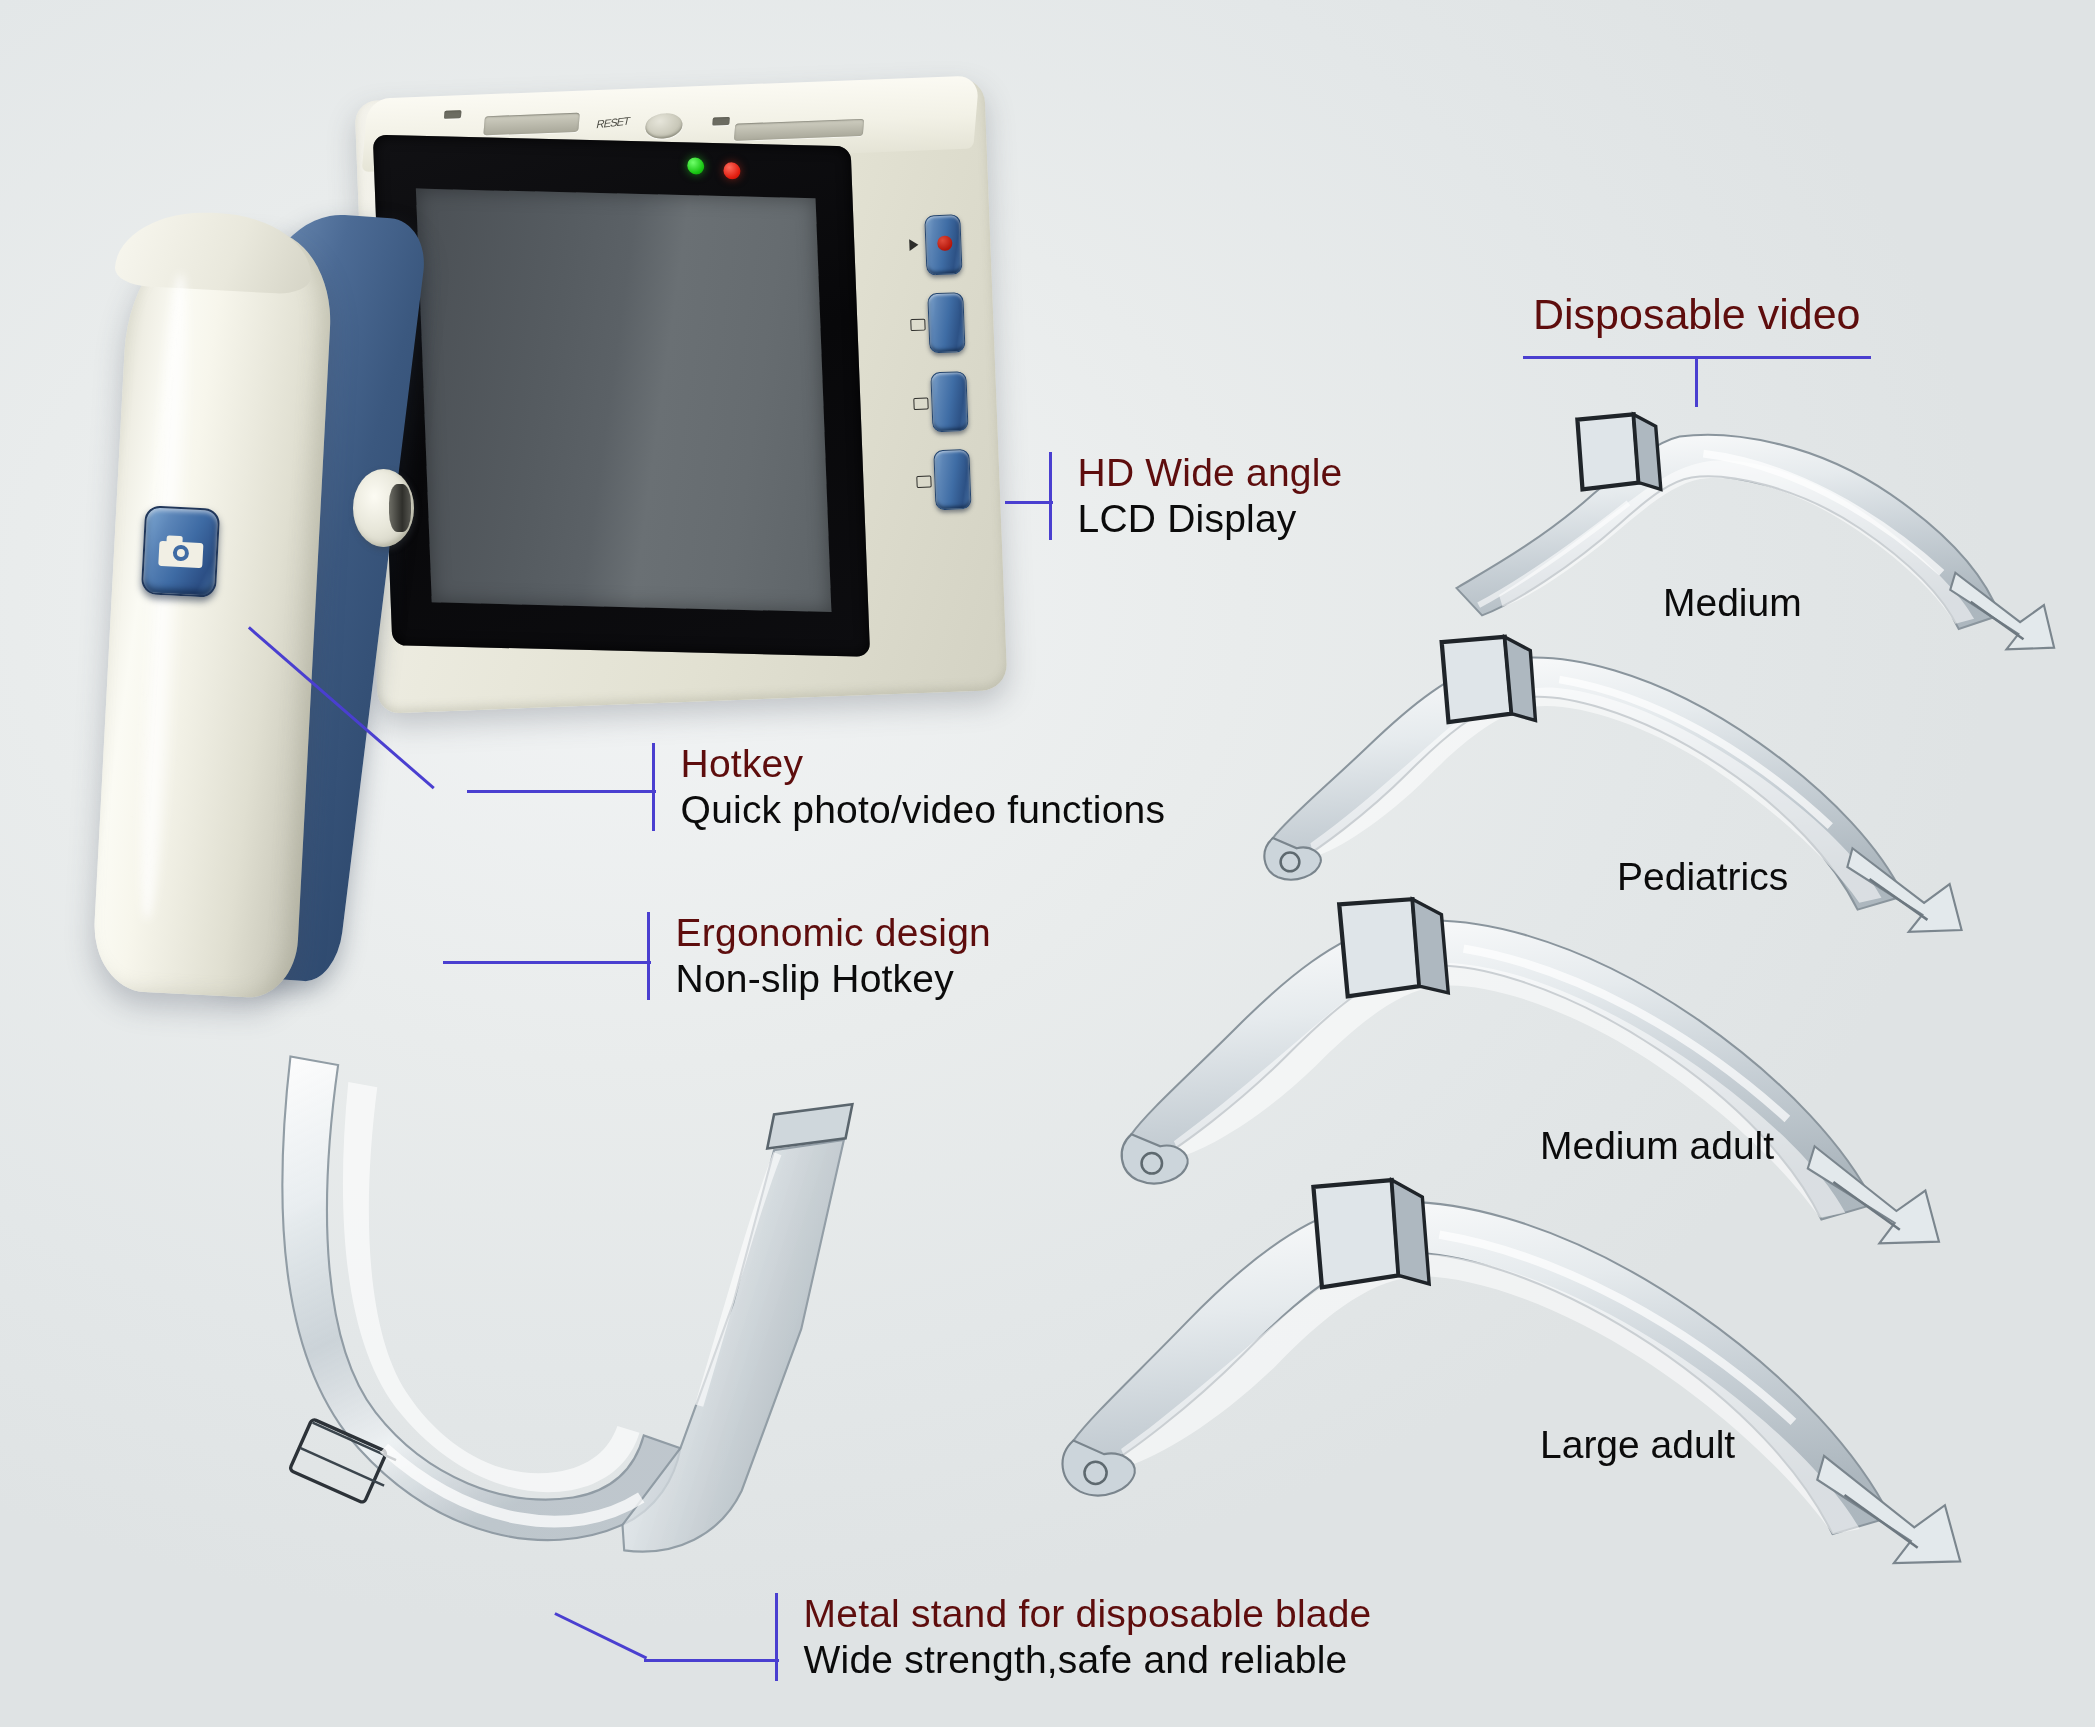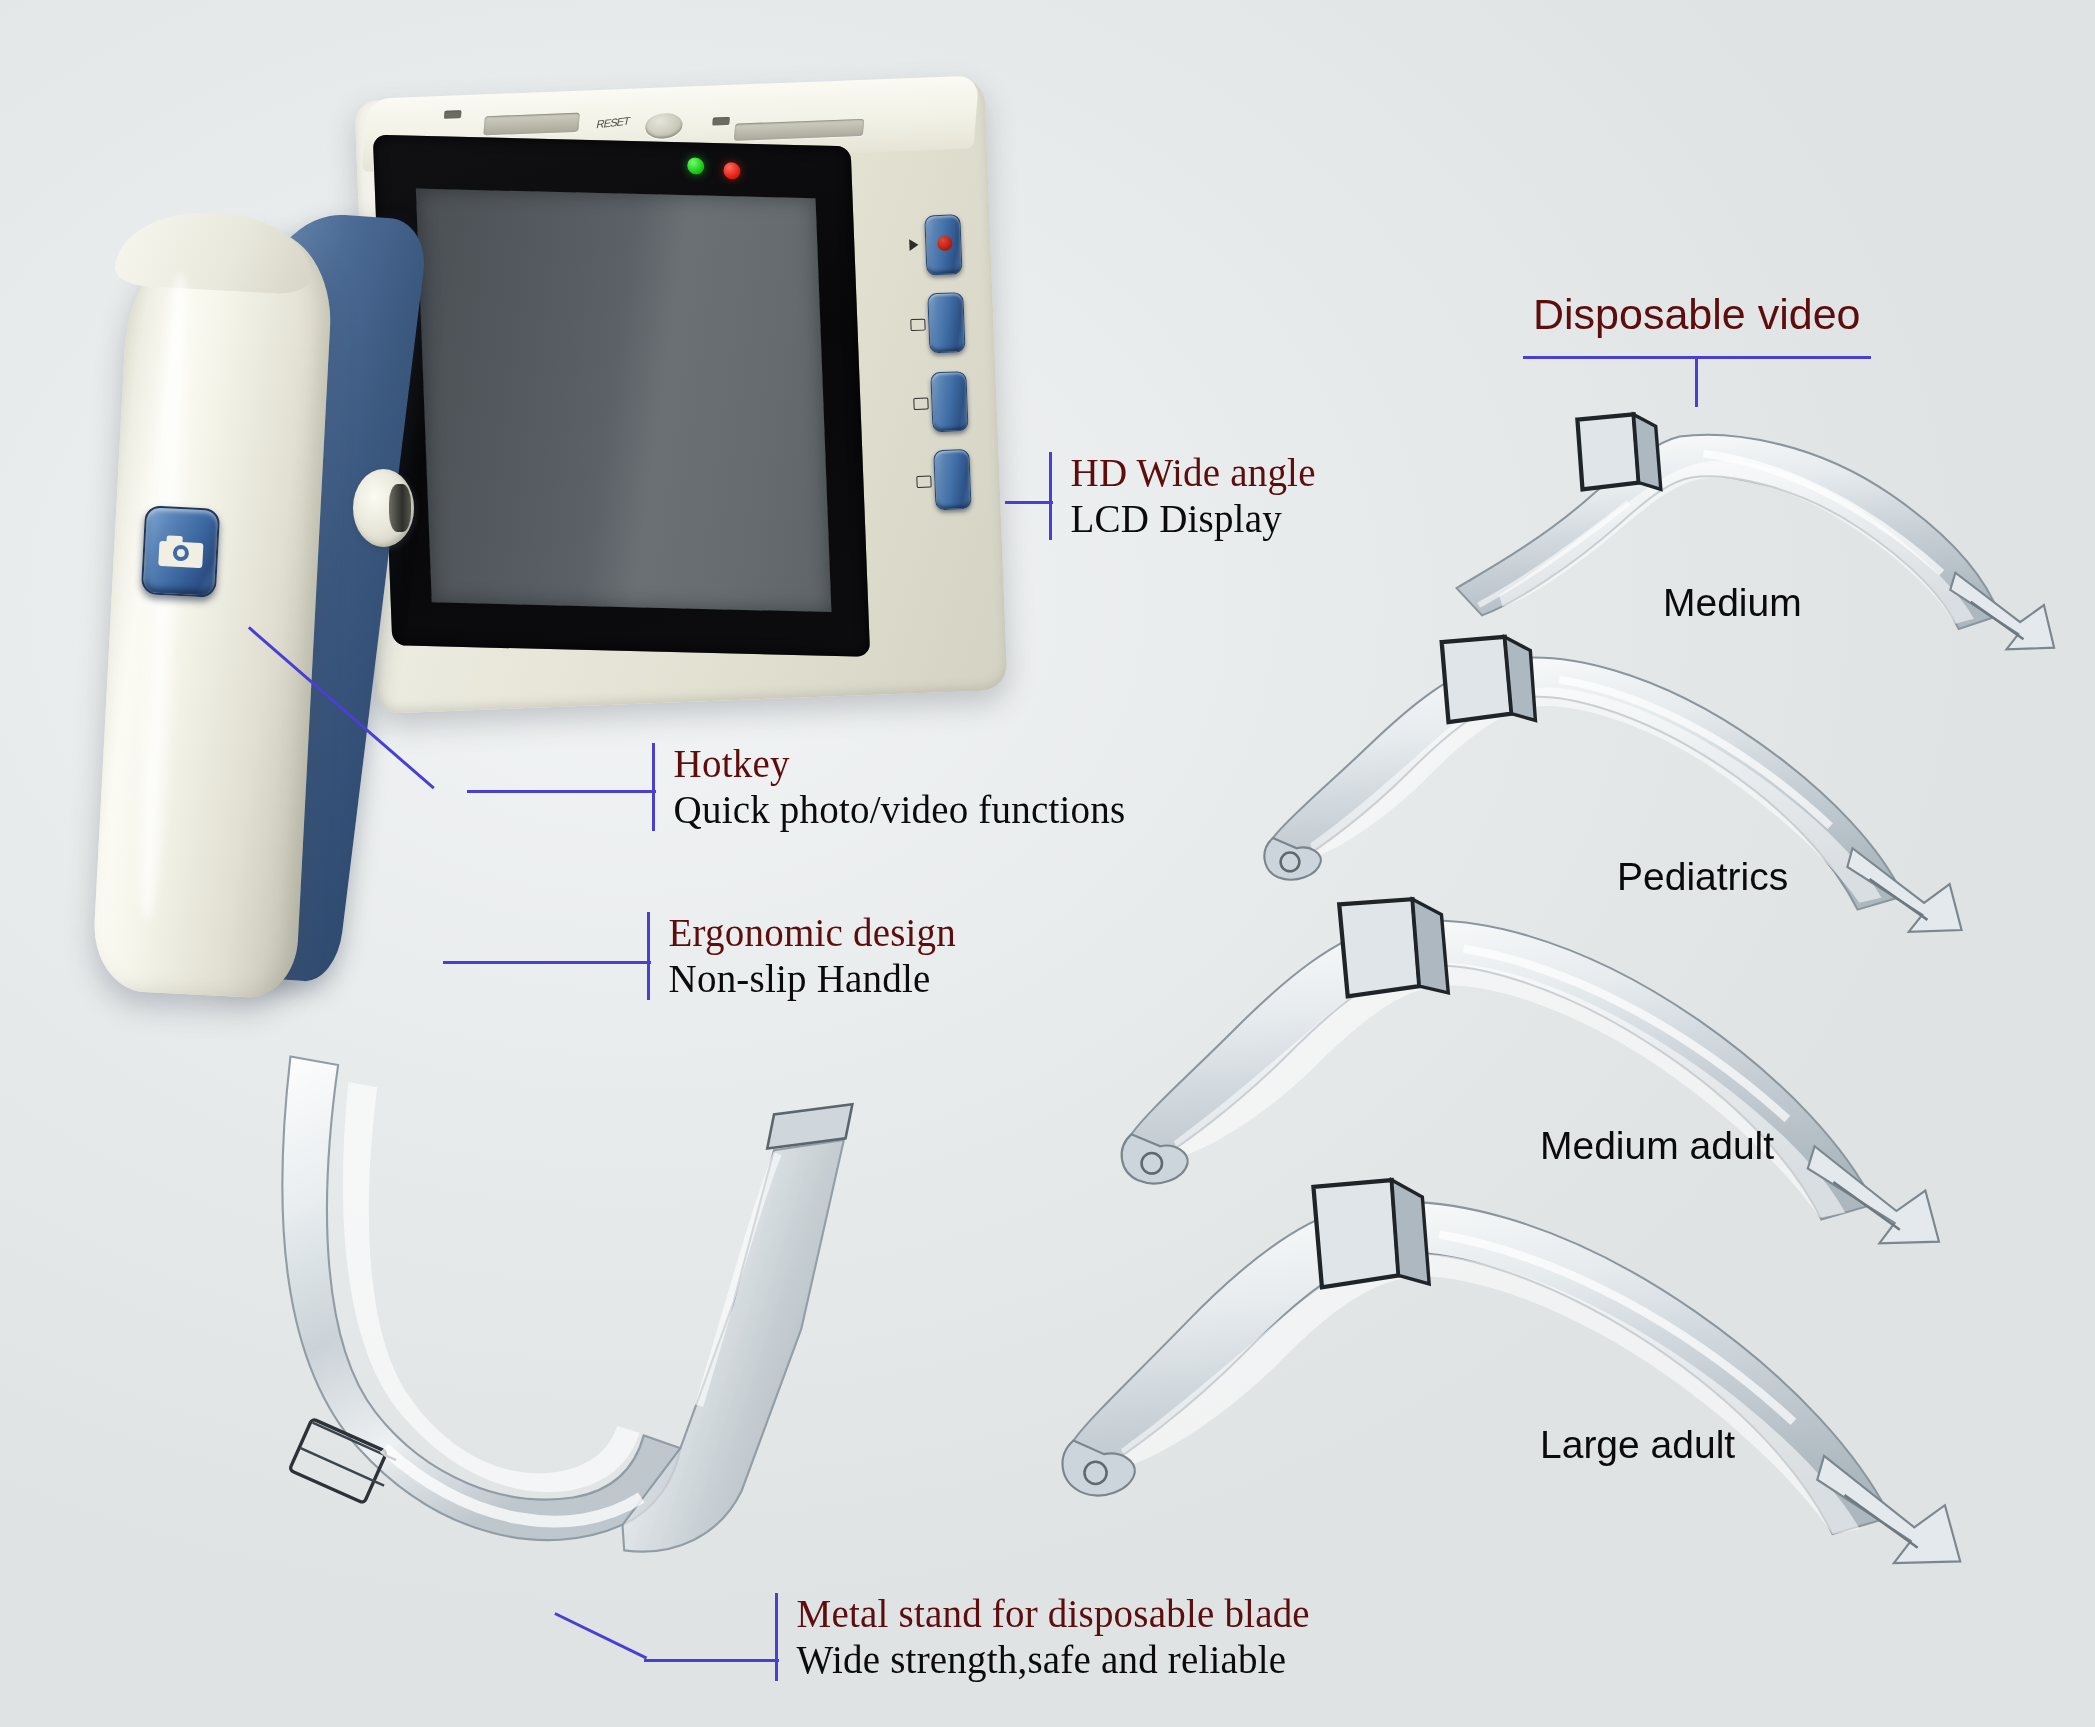--- a/index.html
+++ b/index.html
@@ -15,21 +15,21 @@
   
   .callout { position:absolute; }
   .callout .ct-title {
     color:#5e0d0d; font-size:39px; letter-spacing:0.2px; line-height:1.18;
     white-space:nowrap;
   }
   .callout .ct-sub {
     color:#0b0b0b; font-size:39px; letter-spacing:0.2px; line-height:1.18;
     white-space:nowrap;
   }
-  .callout .ct-text { padding-left:19px;font-family:Liberation Serif, serif; }
+  .callout .ct-text { padding-left:26px; }
   .vbar {
     position:absolute; left:0; top:1.7px; bottom:1.7px; width:2.6px; background:#4a3fd0;
   }
   .callout-inner { position:relative; padding-left:2.6px; }
 
   
   .leader { position:absolute; background:#4a3fd0; transform-origin:0 50%; height:2.6px; }
   .leader-h { position:absolute; background:#4a3fd0; height:2.6px; }
 
   
@@ -284,21 +284,21 @@
   </div>
 </div>
 <div class="leader-h" style="left:467px; top:790px; width:189px;"></div>
 <div class="leader" style="left:249px; top:626px; width:245px; transform:rotate(41deg);"></div>
 
 <div class="callout" style="left:647px; top:910px;">
   <div class="callout-inner">
     <div class="vbar"></div>
     <div class="ct-text">
       <div class="ct-title">Ergonomic design</div>
-      <div class="ct-sub">Non-slip Handle</div>
+      <div class="ct-sub">Non-slip Hotkey</div>
     </div>
   </div>
 </div>
 <div class="leader-h" style="left:443px; top:961px; width:208px;"></div>
 
 <div class="callout" style="left:775px; top:1591px;">
   <div class="callout-inner">
     <div class="vbar"></div>
     <div class="ct-text">
       <div class="ct-title">Metal stand for disposable blade</div>

